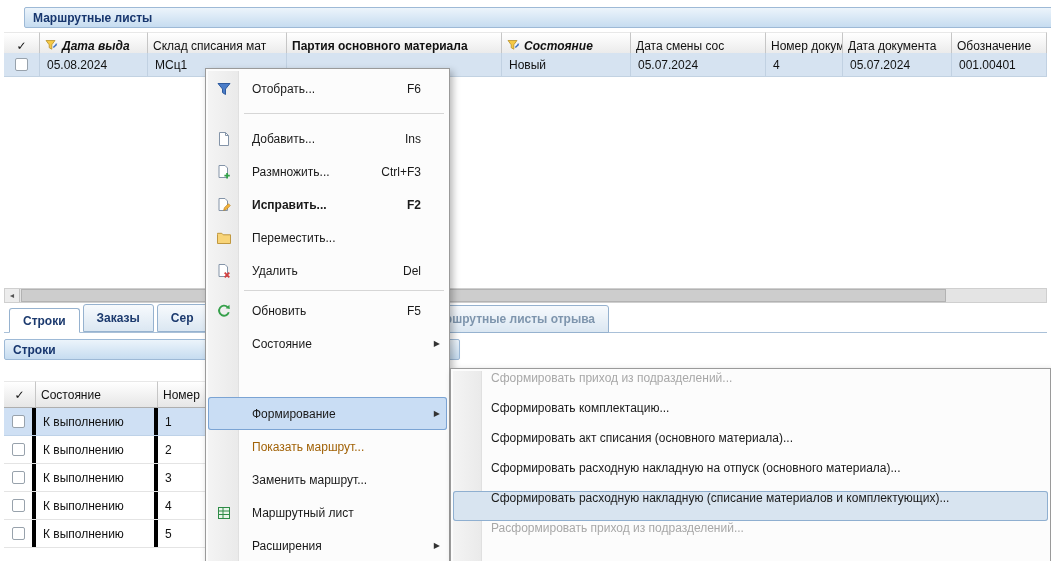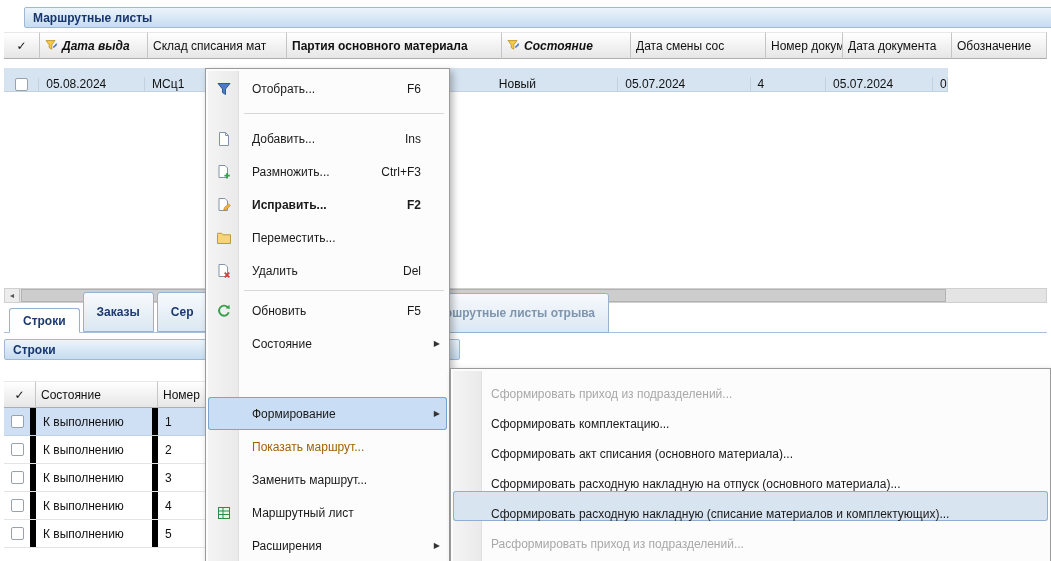--- a/index.html
+++ b/index.html
@@ -30,22 +30,22 @@
   }
   .hcell.filtered { font-weight:bold; font-style:italic; }
   .hcell .funnel { display:inline-flex; margin-right:4px; flex:0 0 auto; }
   .chk-mark { font-weight:bold; margin:0 auto; }
 
   .tcol0{width:36px;} .tcol1{width:108px;} .tcol2{width:139px;} .tcol3{width:215px;font-weight:bold;}
   .tcol4{width:129px;} .tcol5{width:135px;} .tcol6{width:77px;} .tcol7{width:109px;} .tcol8{flex:1;}
 
   
   .top-row {
-    position:absolute; left:4px; top:68px; width:944px; height:24px; display:flex;
-    background:#d6e3f1; border-bottom:1px solid #c2d2e2;align-items:flex-end;
+    position:absolute; left:4px; top:53px; width:1043px; height:24px; display:flex;
+    background:#d6e3f1; border-bottom:1px solid #c2d2e2;
   }
   .cell {
     display:flex; align-items:center; padding:0 7px; overflow:hidden; white-space:nowrap;
     border-right:1px solid rgba(130,155,185,.25);
   }
   .cell.center { justify-content:center; padding:0; }
   .checkbox {
     width:13px; height:13px; border:1px solid #98a2ac; background:#fff; border-radius:2px;
     display:inline-block;
   }
@@ -62,35 +62,35 @@
   }
   .sb-thumb {
     position:absolute; left:16px; top:0; width:925px; height:13px;
     background:#cdcdcd; border:1px solid #b2b2b2;
   }
 
   
   .tabbar { position:absolute; left:4px; top:307px; width:1043px; height:26px;
     display:flex; align-items:flex-end; padding-left:5px; border-bottom:1px solid #a9c0d8; }
   .tab {
-    height:40px; padding:0 13px; display:flex; align-items:center; margin-right:3px;
+    height:28px; padding:0 13px; display:flex; align-items:center; margin-right:3px;
     font-weight:bold; color:#1c3a6e; white-space:nowrap;
     background:linear-gradient(#f7fafd,#dbe7f2);
     border:1px solid #96b2cf; border-radius:3px 3px 0 0;
   }
   .tab.active { background:#ffffff; border-bottom-color:#ffffff; margin-bottom:-1px; height:25px; }
   .tab.far { position:absolute; left:410px; bottom:-1px; color:#7e95ad; }
 
   
   .bgrid { position:absolute; left:4px; top:381px; width:246px; }
   .bcols { display:flex; height:27px; }
   .bcol0{width:32px;} .bcol1{width:122px;} .bcol2{flex:1;}
   .brow { display:flex; height:28px; background:#fff; border-bottom:1px solid #e4e4e4; }
   .brow.selected { background:#cfe0f4; border-bottom-color:#bed2e8; }
-  .brow .cell { border-right:6px solid #000000; }
+  .brow .cell { border-right:4px solid #000000; }
 
   
   .menu {
     position:absolute; left:205px; top:68px; width:245px; height:500px; z-index:20;
     background:#fcfcfc; border:1px solid #9a9a9a; padding:3px 2px;
     box-shadow:3px 3px 7px rgba(0,0,0,.28);
   }
   .menu::before {
     content:""; position:absolute; left:2px; top:2px; bottom:2px; width:30px;
     background:linear-gradient(to right,#f4f4f4,#eaeaea); border-right:1px solid #e0e0e0;
@@ -112,21 +112,21 @@
   .submenu {
     position:absolute; left:450px; top:368px; width:601px; height:196px; z-index:21;
     background:#fcfcfc; border:1px solid #9a9a9a; padding:2px;
     box-shadow:3px 3px 7px rgba(0,0,0,.28);
   }
   .submenu::before {
     content:""; position:absolute; left:2px; top:2px; bottom:2px; width:28px;
     background:linear-gradient(to right,#f4f4f4,#eaeaea); border-right:1px solid #e0e0e0;
   }
   .smi {
-    position:relative; z-index:1; height:30px; display:flex; align-items:flex-end;
+    position:relative; z-index:1; height:30px; display:flex; align-items:flex-start;
     padding:0 12px 0 38px; white-space:nowrap; color:#1a1a1a;
   }
   .smi.disabled { color:#a8a8a8; }
   .smi.hl { background:#d8e4f0; box-shadow:inset 0 0 0 1px #8fafd0; border-radius:3px; }
 </style>
 </head>
 <body>
 
 <div class="screen">
 

